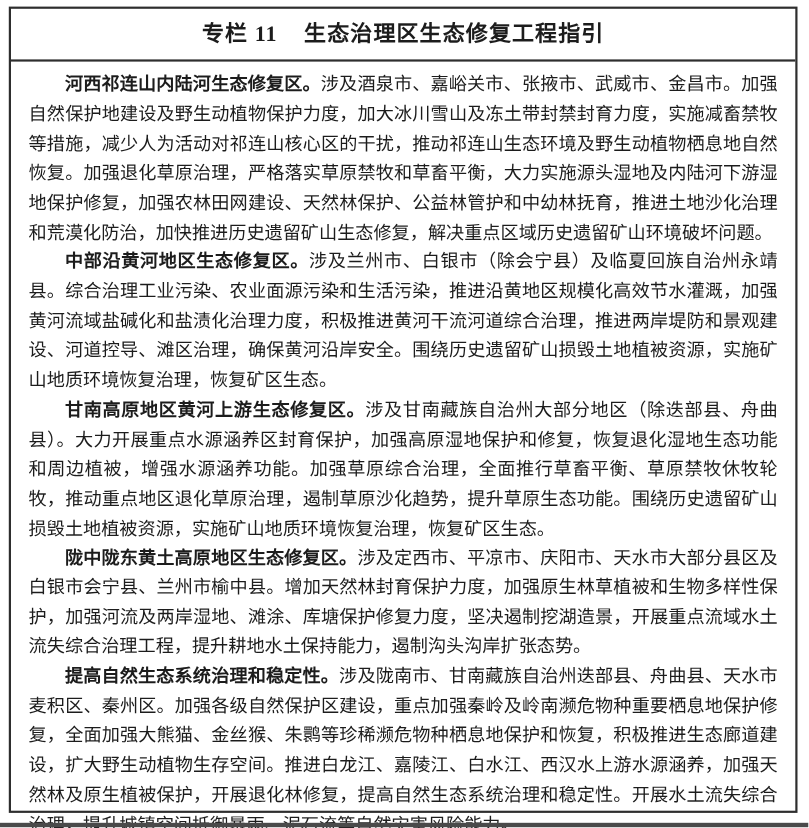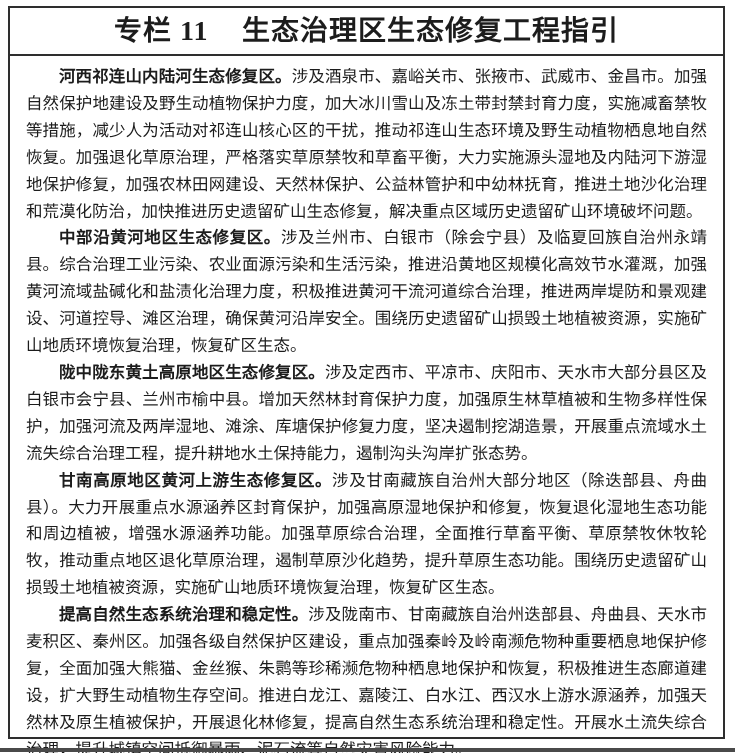--- a/index.html
+++ b/index.html
@@ -22,21 +22,21 @@
     width: 717px;
     height: 733px;
     border: 2px solid #2e2e2e;
     box-sizing: border-box;
     background: #ffffff;
   }
   .panel-title {
     height: 46px;
     line-height: 46px;
     text-align: center;
-    font-size: 28px;
+    font-size: 20px;
     font-weight: bold;
     letter-spacing: 1px;
     border-bottom: 2px solid #2e2e2e;
     white-space: nowrap;
     overflow: hidden;
   }
   .panel-title .title-gap {
     display: inline-block;
     width: 1.2em;
   }
@@ -69,19 +69,19 @@
 </head>
 <body>
 
 <div class="panel">
   <div class="panel-title">
     <span>专栏 11</span><span class="title-gap"></span><span>生态治理区生态修复工程指引</span>
   </div>
   <div class="panel-body">
     <p><span class="lead">河西祁连山内陆河生态修复区。</span><span>涉及酒泉市、嘉峪关市、张掖市、武威市、金昌市。加强自然保护地建设及野生动植物保护力度，加大冰川雪山及冻土带封禁封育力度，实施减畜禁牧等措施，减少人为活动对祁连山核心区的干扰，推动祁连山生态环境及野生动植物栖息地自然恢复。加强退化草原治理，严格落实草原禁牧和草畜平衡，大力实施源头湿地及内陆河下游湿地保护修复，加强农林田网建设、天然林保护、公益林管护和中幼林抚育，推进土地沙化治理和荒漠化防治，加快推进历史遗留矿山生态修复，解决重点区域历史遗留矿山环境破坏问题。</span></p>
     <p><span class="lead">中部沿黄河地区生态修复区。</span><span>涉及兰州市、白银市（除会宁县）及临夏回族自治州永靖县。综合治理工业污染、农业面源污染和生活污染，推进沿黄地区规模化高效节水灌溉，加强黄河流域盐碱化和盐渍化治理力度，积极推进黄河干流河道综合治理，推进两岸堤防和景观建设、河道控导、滩区治理，确保黄河沿岸安全。围绕历史遗留矿山损毁土地植被资源，实施矿山地质环境恢复治理，恢复矿区生态。</span></p>
+    <p><span class="lead">甘南高原地区黄河上游生态修复区。</span><span>涉及甘南藏族自治州大部分地区（除迭部县、舟曲县）。大力开展重点水源涵养区封育保护，加强高原湿地保护和修复，恢复退化湿地生态功能和周边植被，增强水源涵养功能。加强草原综合治理，全面推行草畜平衡、草原禁牧休牧轮牧，推动重点地区退化草原治理，遏制草原沙化趋势，提升草原生态功能。围绕历史遗留矿山损毁土地植被资源，实施矿山地质环境恢复治理，恢复矿区生态。</span></p>
     <p><span class="lead">陇中陇东黄土高原地区生态修复区。</span><span>涉及定西市、平凉市、庆阳市、天水市大部分县区及白银市会宁县、兰州市榆中县。增加天然林封育保护力度，加强原生林草植被和生物多样性保护，加强河流及两岸湿地、滩涂、库塘保护修复力度，坚决遏制挖湖造景，开展重点流域水土流失综合治理工程，提升耕地水土保持能力，遏制沟头沟岸扩张态势。</span></p>
-    <p><span class="lead">甘南高原地区黄河上游生态修复区。</span><span>涉及甘南藏族自治州大部分地区（除迭部县、舟曲县）。大力开展重点水源涵养区封育保护，加强高原湿地保护和修复，恢复退化湿地生态功能和周边植被，增强水源涵养功能。加强草原综合治理，全面推行草畜平衡、草原禁牧休牧轮牧，推动重点地区退化草原治理，遏制草原沙化趋势，提升草原生态功能。围绕历史遗留矿山损毁土地植被资源，实施矿山地质环境恢复治理，恢复矿区生态。</span></p>
     <p><span class="lead">提高自然生态系统治理和稳定性。</span><span>涉及陇南市、甘南藏族自治州迭部县、舟曲县、天水市麦积区、秦州区。加强各级自然保护区建设，重点加强秦岭及岭南濒危物种重要栖息地保护修复，全面加强大熊猫、金丝猴、朱鹮等珍稀濒危物种栖息地保护和恢复，积极推进生态廊道建设，扩大野生动植物生存空间。推进白龙江、嘉陵江、白水江、西汉水上游水源涵养，加强天然林及原生植被保护，开展退化林修复，提高自然生态系统治理和稳定性。开展水土流失综合治理，提升城镇空间抵御暴雨、泥石流等自然灾害风险能力。</span></p>
   </div>
 </div>
 
 <div class="page-bottom-rule"></div>
 
 </body></html>

